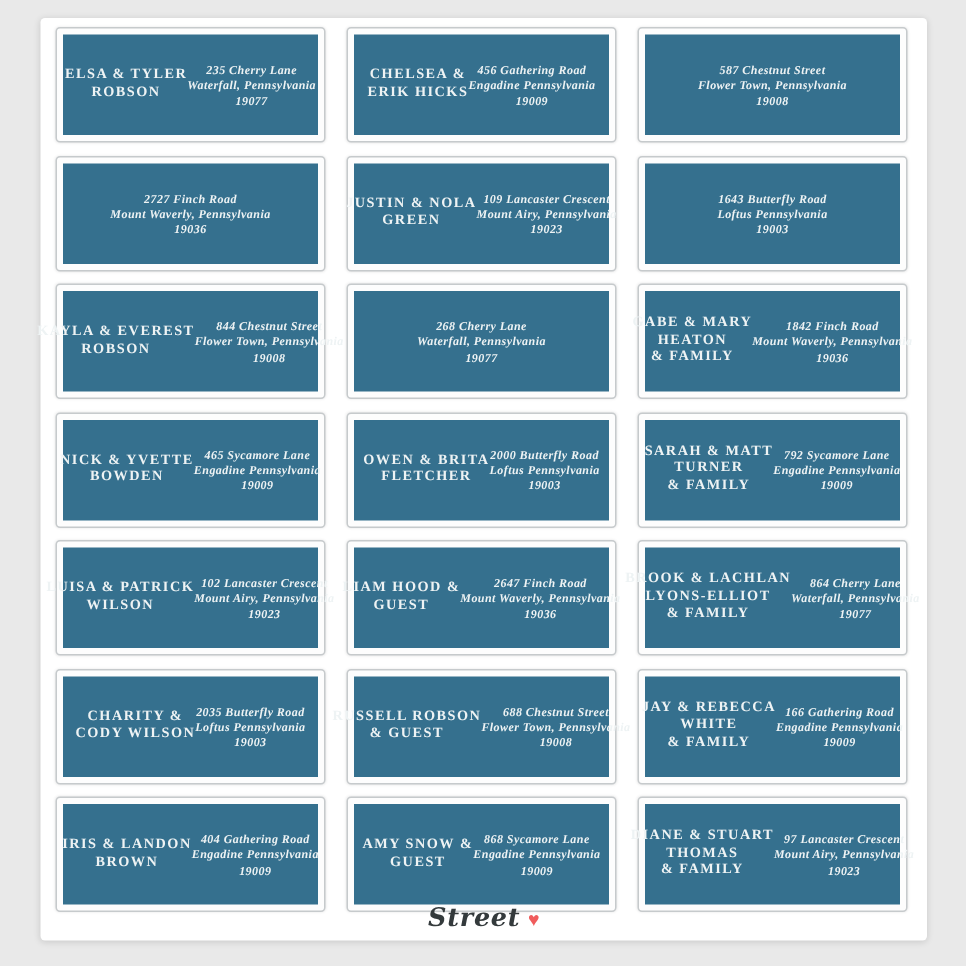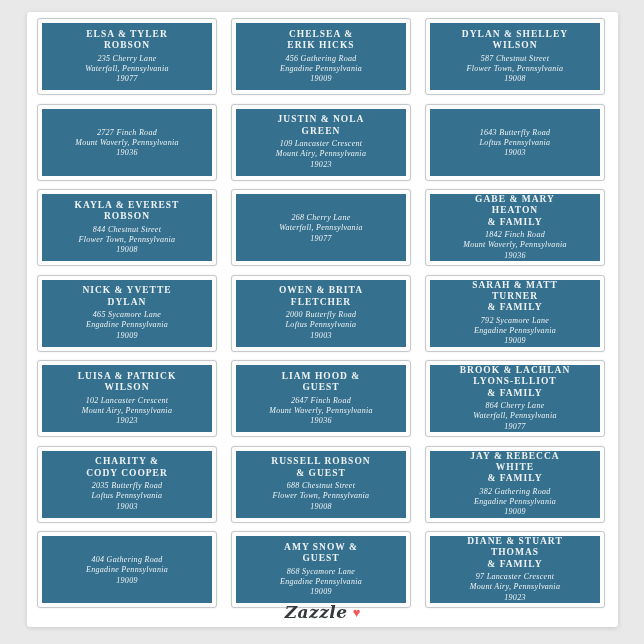--- a/index.html
+++ b/index.html
@@ -39,32 +39,32 @@
     background:var(--frame);
     border:1px solid var(--keyline);
     border-radius:3px;
     padding:4px;
     box-shadow:0 0 2px rgba(0,0,0,0.10);
   }
   .label-inner{
     width:100%;height:100%;
     background:var(--label-blue);
     color:var(--label-text);
-    display:flex;flex-direction:column;
+    display:flex;flex-direction:row;
     align-items:center;justify-content:center;
     text-align:center;
   }
   .name-line{
     font-size:9.5px;
     font-weight:bold;
     letter-spacing:1px;
     line-height:1.2;
     white-space:nowrap;
   }
-  .addr{margin-top:2px;}
+  .addr{margin-top:2px;font-weight:bold;}
   .addr-line{
     font-size:8px;
     font-style:italic;
     line-height:1.28;
     letter-spacing:0.3px;
     white-space:nowrap;
   }
   .brand{
     position:absolute;left:0;bottom:5px;width:100%;
     display:flex;align-items:center;justify-content:center;gap:5px;
@@ -110,24 +110,20 @@
       <div class="addr">
             <div class="addr-line">456 Gathering Road</div>
             <div class="addr-line">Engadine Pennsylvania</div>
             <div class="addr-line">19009</div>
           </div>
     </div>
   </div>
 
   <div class="label">
     <div class="label-inner">
-      <div class="name">
-            <div class="name-line">DYLAN &amp; SHELLEY</div>
-            <div class="name-line">WILSON</div>
-          </div>
       <div class="addr">
             <div class="addr-line">587 Chestnut Street</div>
             <div class="addr-line">Flower Town, Pennsylvania</div>
             <div class="addr-line">19008</div>
           </div>
     </div>
   </div>
 
   <div class="label">
     <div class="label-inner">
@@ -199,21 +195,21 @@
             <div class="addr-line">Mount Waverly, Pennsylvania</div>
             <div class="addr-line">19036</div>
           </div>
     </div>
   </div>
 
   <div class="label">
     <div class="label-inner">
       <div class="name">
             <div class="name-line">NICK &amp; YVETTE</div>
-            <div class="name-line">DYLAN</div>
+            <div class="name-line">BOWDEN</div>
           </div>
       <div class="addr">
             <div class="addr-line">465 Sycamore Lane</div>
             <div class="addr-line">Engadine Pennsylvania</div>
             <div class="addr-line">19009</div>
           </div>
     </div>
   </div>
 
   <div class="label">
@@ -285,21 +281,21 @@
             <div class="addr-line">Waterfall, Pennsylvania</div>
             <div class="addr-line">19077</div>
           </div>
     </div>
   </div>
 
   <div class="label">
     <div class="label-inner">
       <div class="name">
             <div class="name-line">CHARITY &amp;</div>
-            <div class="name-line">CODY COOPER</div>
+            <div class="name-line">CODY WILSON</div>
           </div>
       <div class="addr">
             <div class="addr-line">2035 Butterfly Road</div>
             <div class="addr-line">Loftus Pennsylvania</div>
             <div class="addr-line">19003</div>
           </div>
     </div>
   </div>
 
   <div class="label">
@@ -317,29 +313,33 @@
   </div>
 
   <div class="label">
     <div class="label-inner">
       <div class="name">
             <div class="name-line">JAY &amp; REBECCA</div>
             <div class="name-line">WHITE</div>
             <div class="name-line">&amp; FAMILY</div>
           </div>
       <div class="addr">
-            <div class="addr-line">382 Gathering Road</div>
-            <div class="addr-line">Engadine Pennsylvania</div>
-            <div class="addr-line">19009</div>
-          </div>
-    </div>
-  </div>
-
-  <div class="label">
-    <div class="label-inner">
+            <div class="addr-line">166 Gathering Road</div>
+            <div class="addr-line">Engadine Pennsylvania</div>
+            <div class="addr-line">19009</div>
+          </div>
+    </div>
+  </div>
+
+  <div class="label">
+    <div class="label-inner">
+      <div class="name">
+            <div class="name-line">IRIS &amp; LANDON</div>
+            <div class="name-line">BROWN</div>
+          </div>
       <div class="addr">
             <div class="addr-line">404 Gathering Road</div>
             <div class="addr-line">Engadine Pennsylvania</div>
             <div class="addr-line">19009</div>
           </div>
     </div>
   </div>
 
   <div class="label">
     <div class="label-inner">
@@ -364,16 +364,16 @@
           </div>
       <div class="addr">
             <div class="addr-line">97 Lancaster Crescent</div>
             <div class="addr-line">Mount Airy, Pennsylvania</div>
             <div class="addr-line">19023</div>
           </div>
     </div>
   </div>
 </div>
   <div class="brand">
-    <span class="brand-text">Zazzle</span>
+    <span class="brand-text">Street</span>
     <span class="brand-heart">♥</span>
   </div>
 </div>
 
 </body></html>

